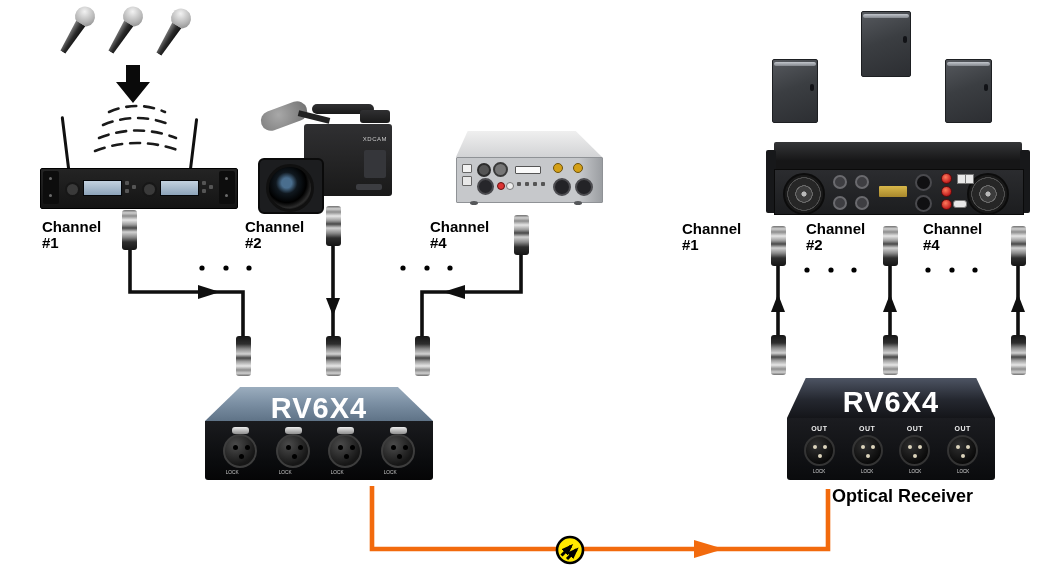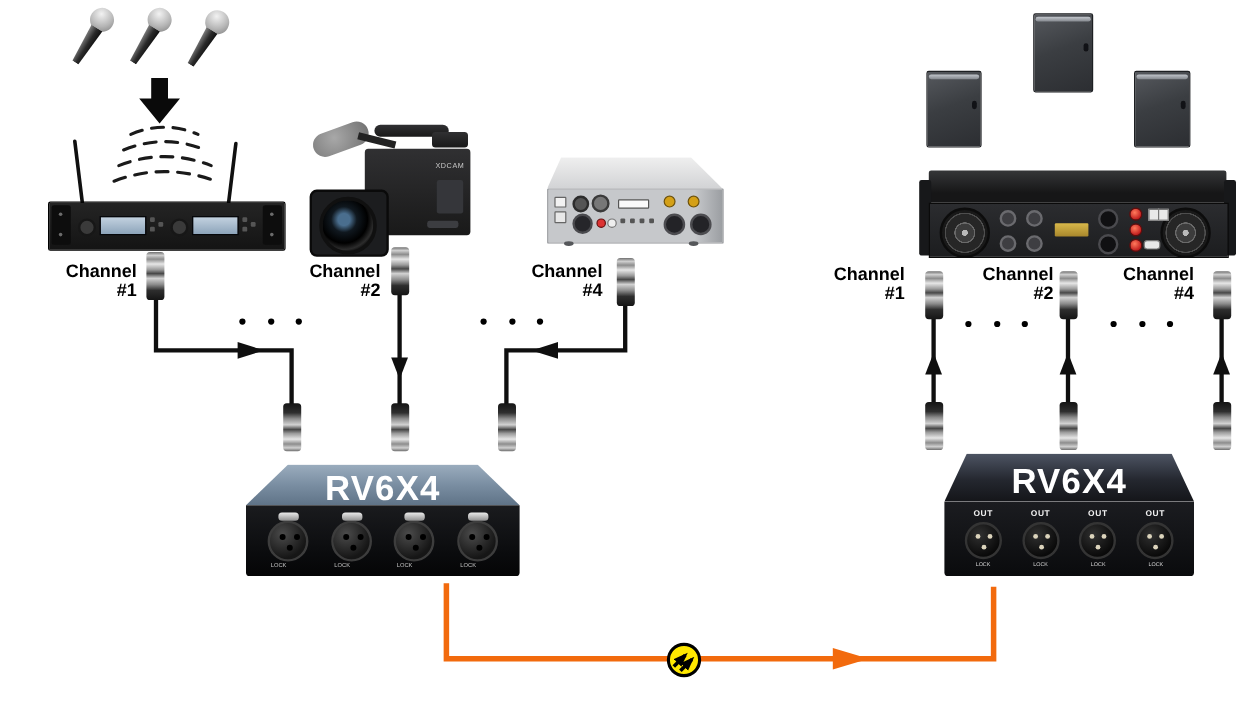--- a/index.html
+++ b/index.html
@@ -2,21 +2,21 @@
 <html><head>
 <meta charset="utf-8">
 <style>
   html,body{margin:0;padding:0;background:#fff}
   .canvas{position:relative;width:1047px;height:586px;background:#fff;overflow:hidden;
           font-family:"Liberation Sans",sans-serif;color:#000}
   .abs{position:absolute}
   svg.overlay{position:absolute;left:0;top:0;pointer-events:none}
 
   
-  .ch{position:absolute;width:72px;text-align:right;font-weight:bold;font-size:15px;line-height:16px}
+  .ch{position:absolute;width:72px;text-align:left;font-weight:bold;font-size:15px;line-height:16px}
 
   
   .xlr{position:absolute;width:15px;height:40px;border-radius:3px;
        background:linear-gradient(180deg,#6f6f6f 0%,#cfcfcf 7%,#8d8d8d 15%,#e6e6e6 25%,#9a9a9a 37%,
                   #474747 45%,#d2d2d2 55%,#8a8a8a 68%,#2e2e2e 80%,#151515 100%)}
   .xlr.flip{transform:scaleY(-1)}
 
   
   .mic{position:absolute;width:20px;height:54px;transform:rotate(32deg)}
   .mic .head{position:absolute;top:0;left:0;width:20px;height:20px;border-radius:50%;
@@ -373,14 +373,15 @@
       </div>
       <div class="rxcol">
         <span class="out">OUT</span>
         <span class="mxlr">
             <i class="pins"></i>
           </span>
         <span class="mlock">LOCK</span>
       </div>
     </div>
   </div>
+  <div class="devlabel" style="left:832px;top:486px">Optical Receiver</div>
 
 </div>
 
 </body></html>

